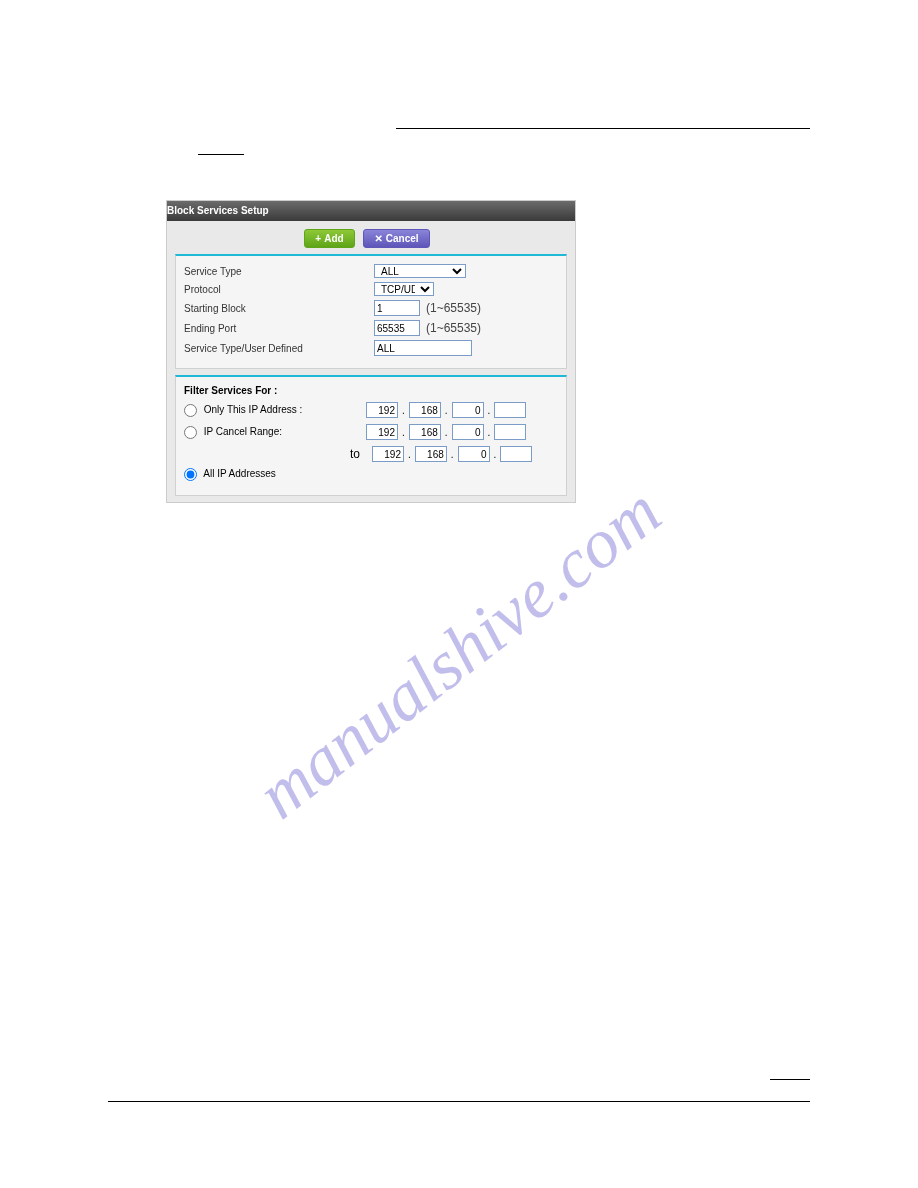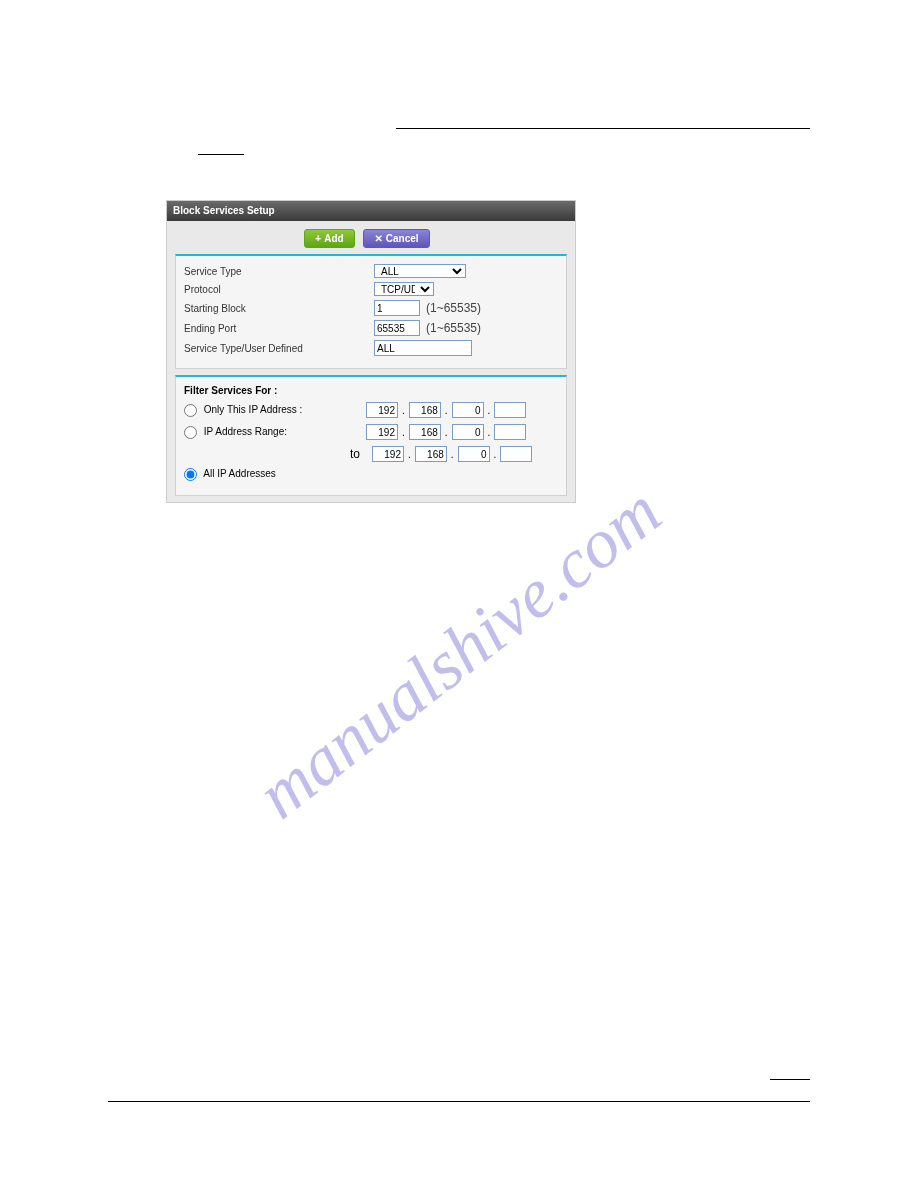--- a/index.html
+++ b/index.html
@@ -53,21 +53,20 @@
     width: 408px;
     background: #e9e9e9;
     border: 1px solid #ccc;
     font-size: 10px;
   }
   .panel-header {
     height: 20px;
     line-height: 20px;
     color: #fff;
     font-weight: bold;
-    padding-left: 6px;
     background: linear-gradient(#6b6b6b, #3a3a3a);
     font-size: 10px;
   }
   .btn-row {
     text-align: center;
     padding: 8px 8px 6px 0;
   }
   .btn {
     display: inline-block;
     vertical-align: middle;
@@ -228,21 +227,21 @@
             <span class="dot">.</span>
           <input class="fld inp-oct" value="0" style="">
             <span class="dot">.</span>
           <input class="fld inp-oct" value="" style="">
         </div>
       </div>
 
       <div class="radio-row">
         <div class="lbl">
           <input type="radio" name="filt" style="">
-          <span>IP Address Range:</span>
+          <span>IP Cancel Range:</span>
         </div>
         <div class="row-val">
           <input class="fld inp-oct" value="192" style="">
             <span class="dot">.</span>
           <input class="fld inp-oct" value="168" style="">
             <span class="dot">.</span>
           <input class="fld inp-oct" value="0" style="">
             <span class="dot">.</span>
           <input class="fld inp-oct" value="" style="">
         </div>

